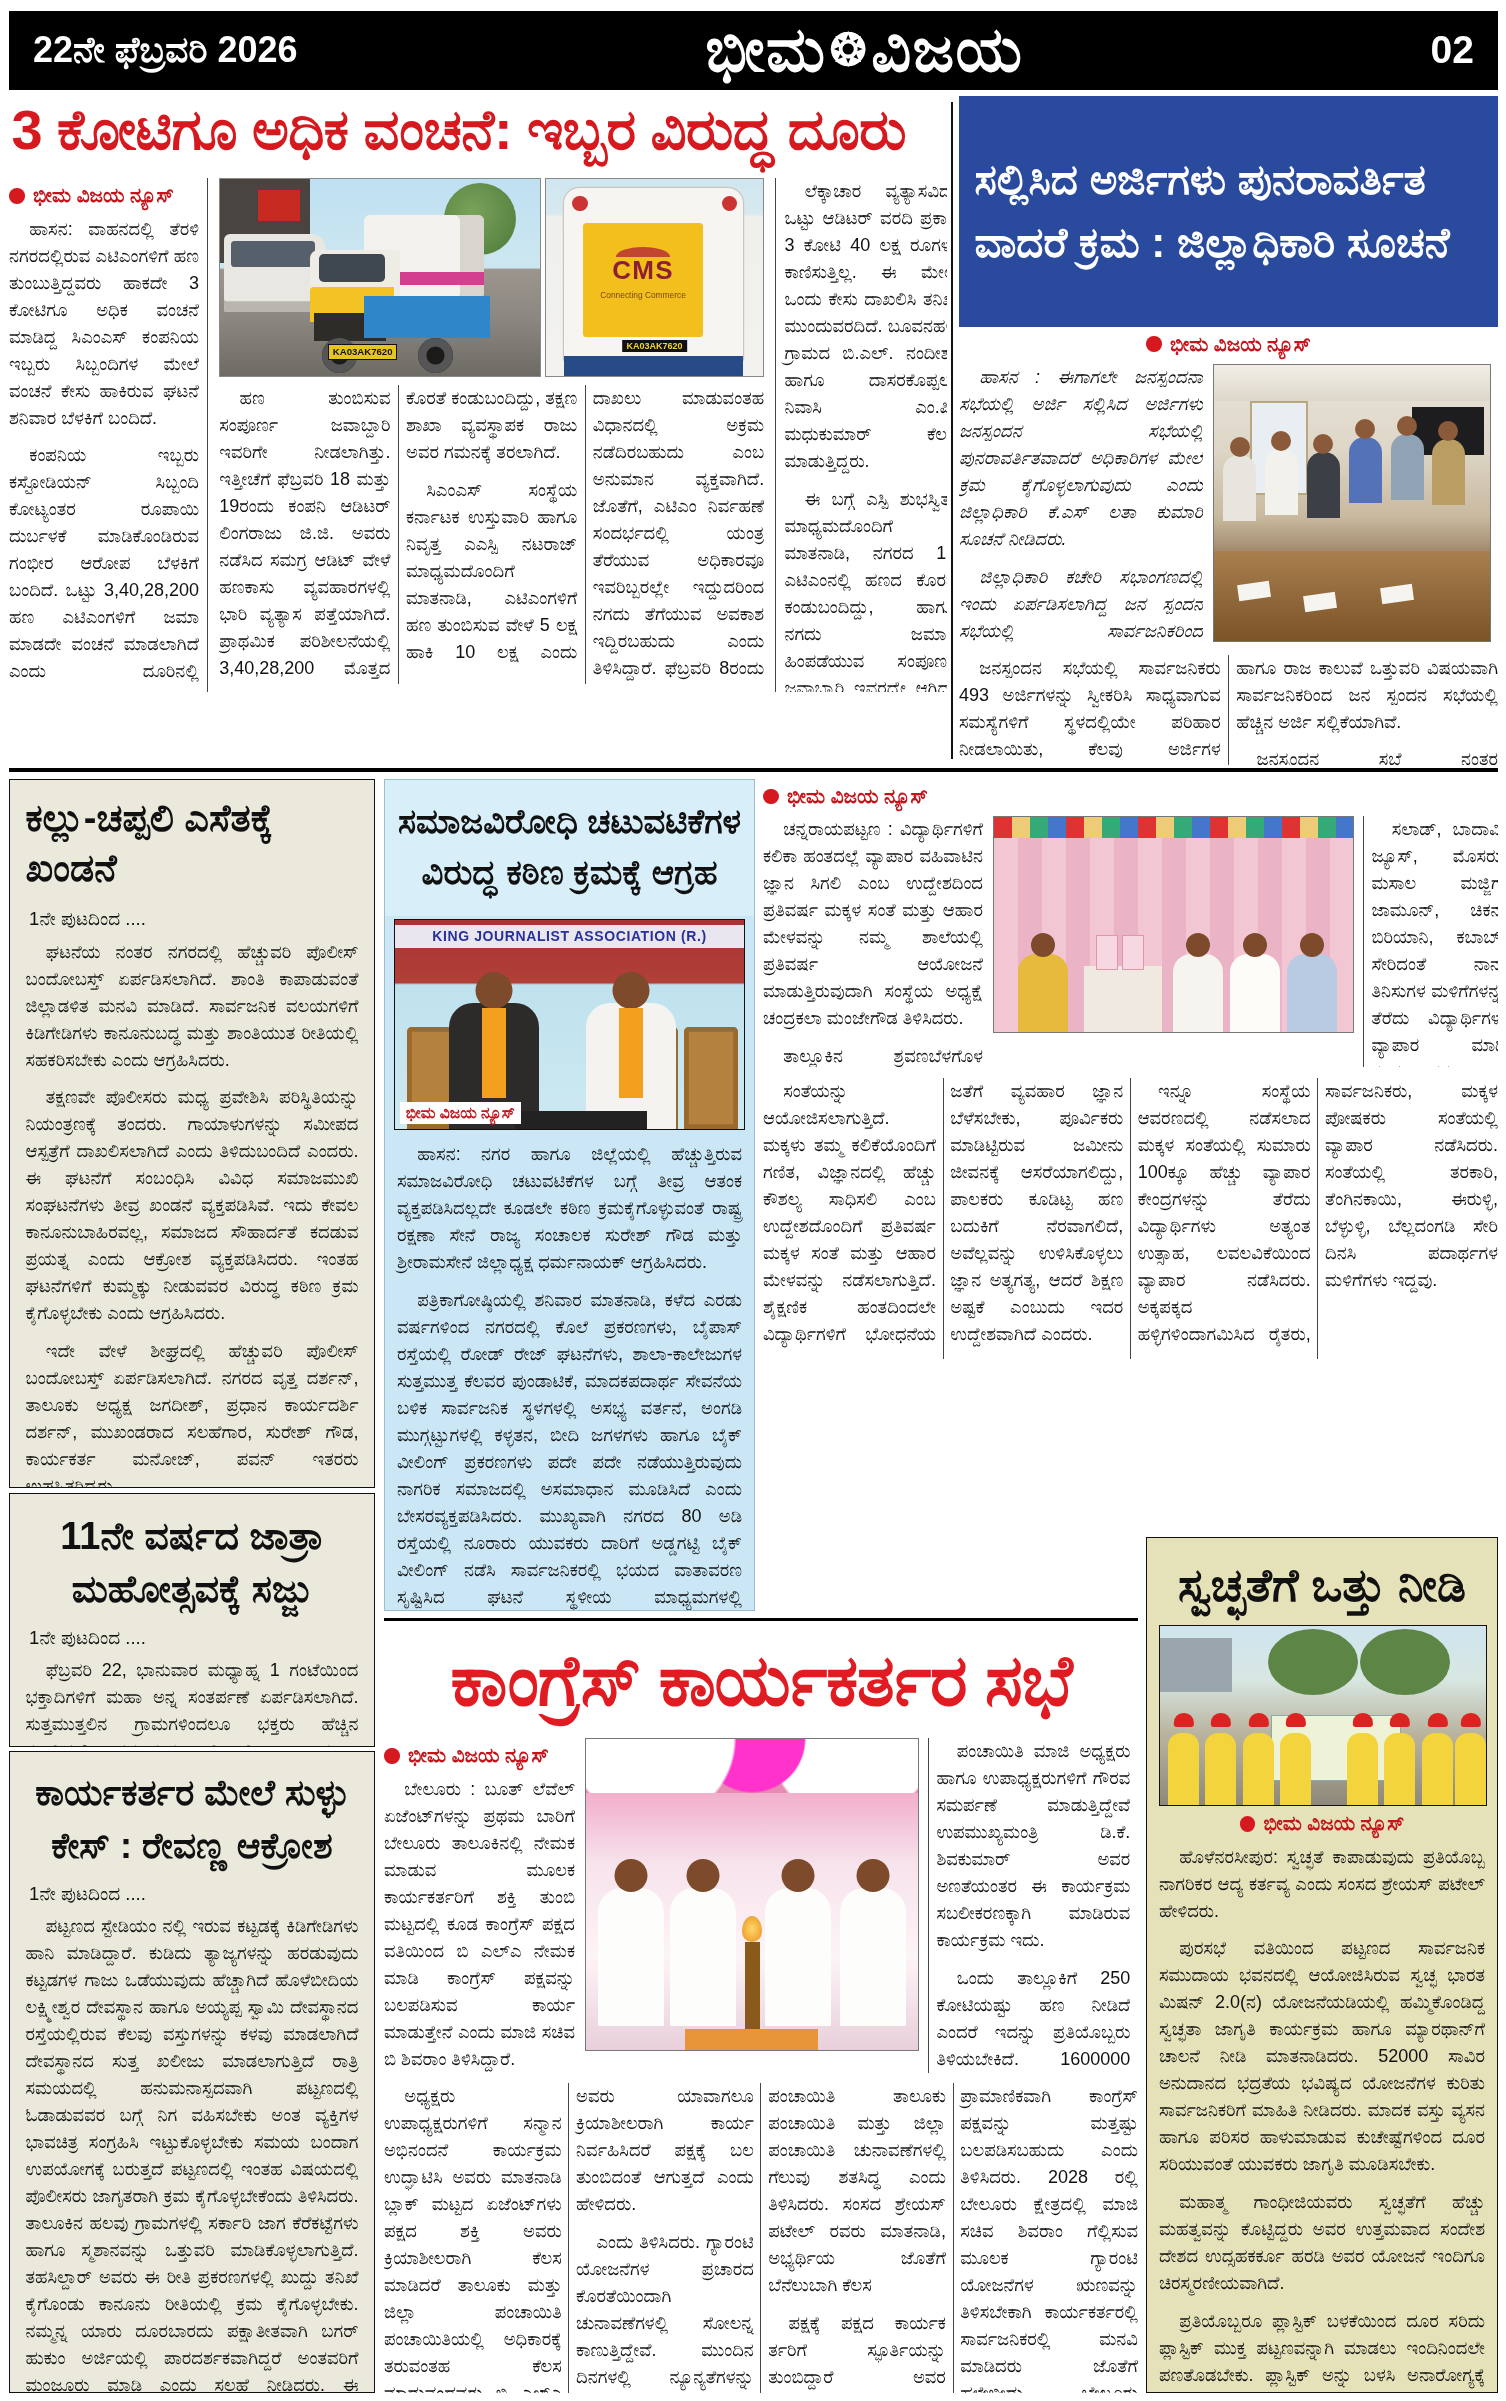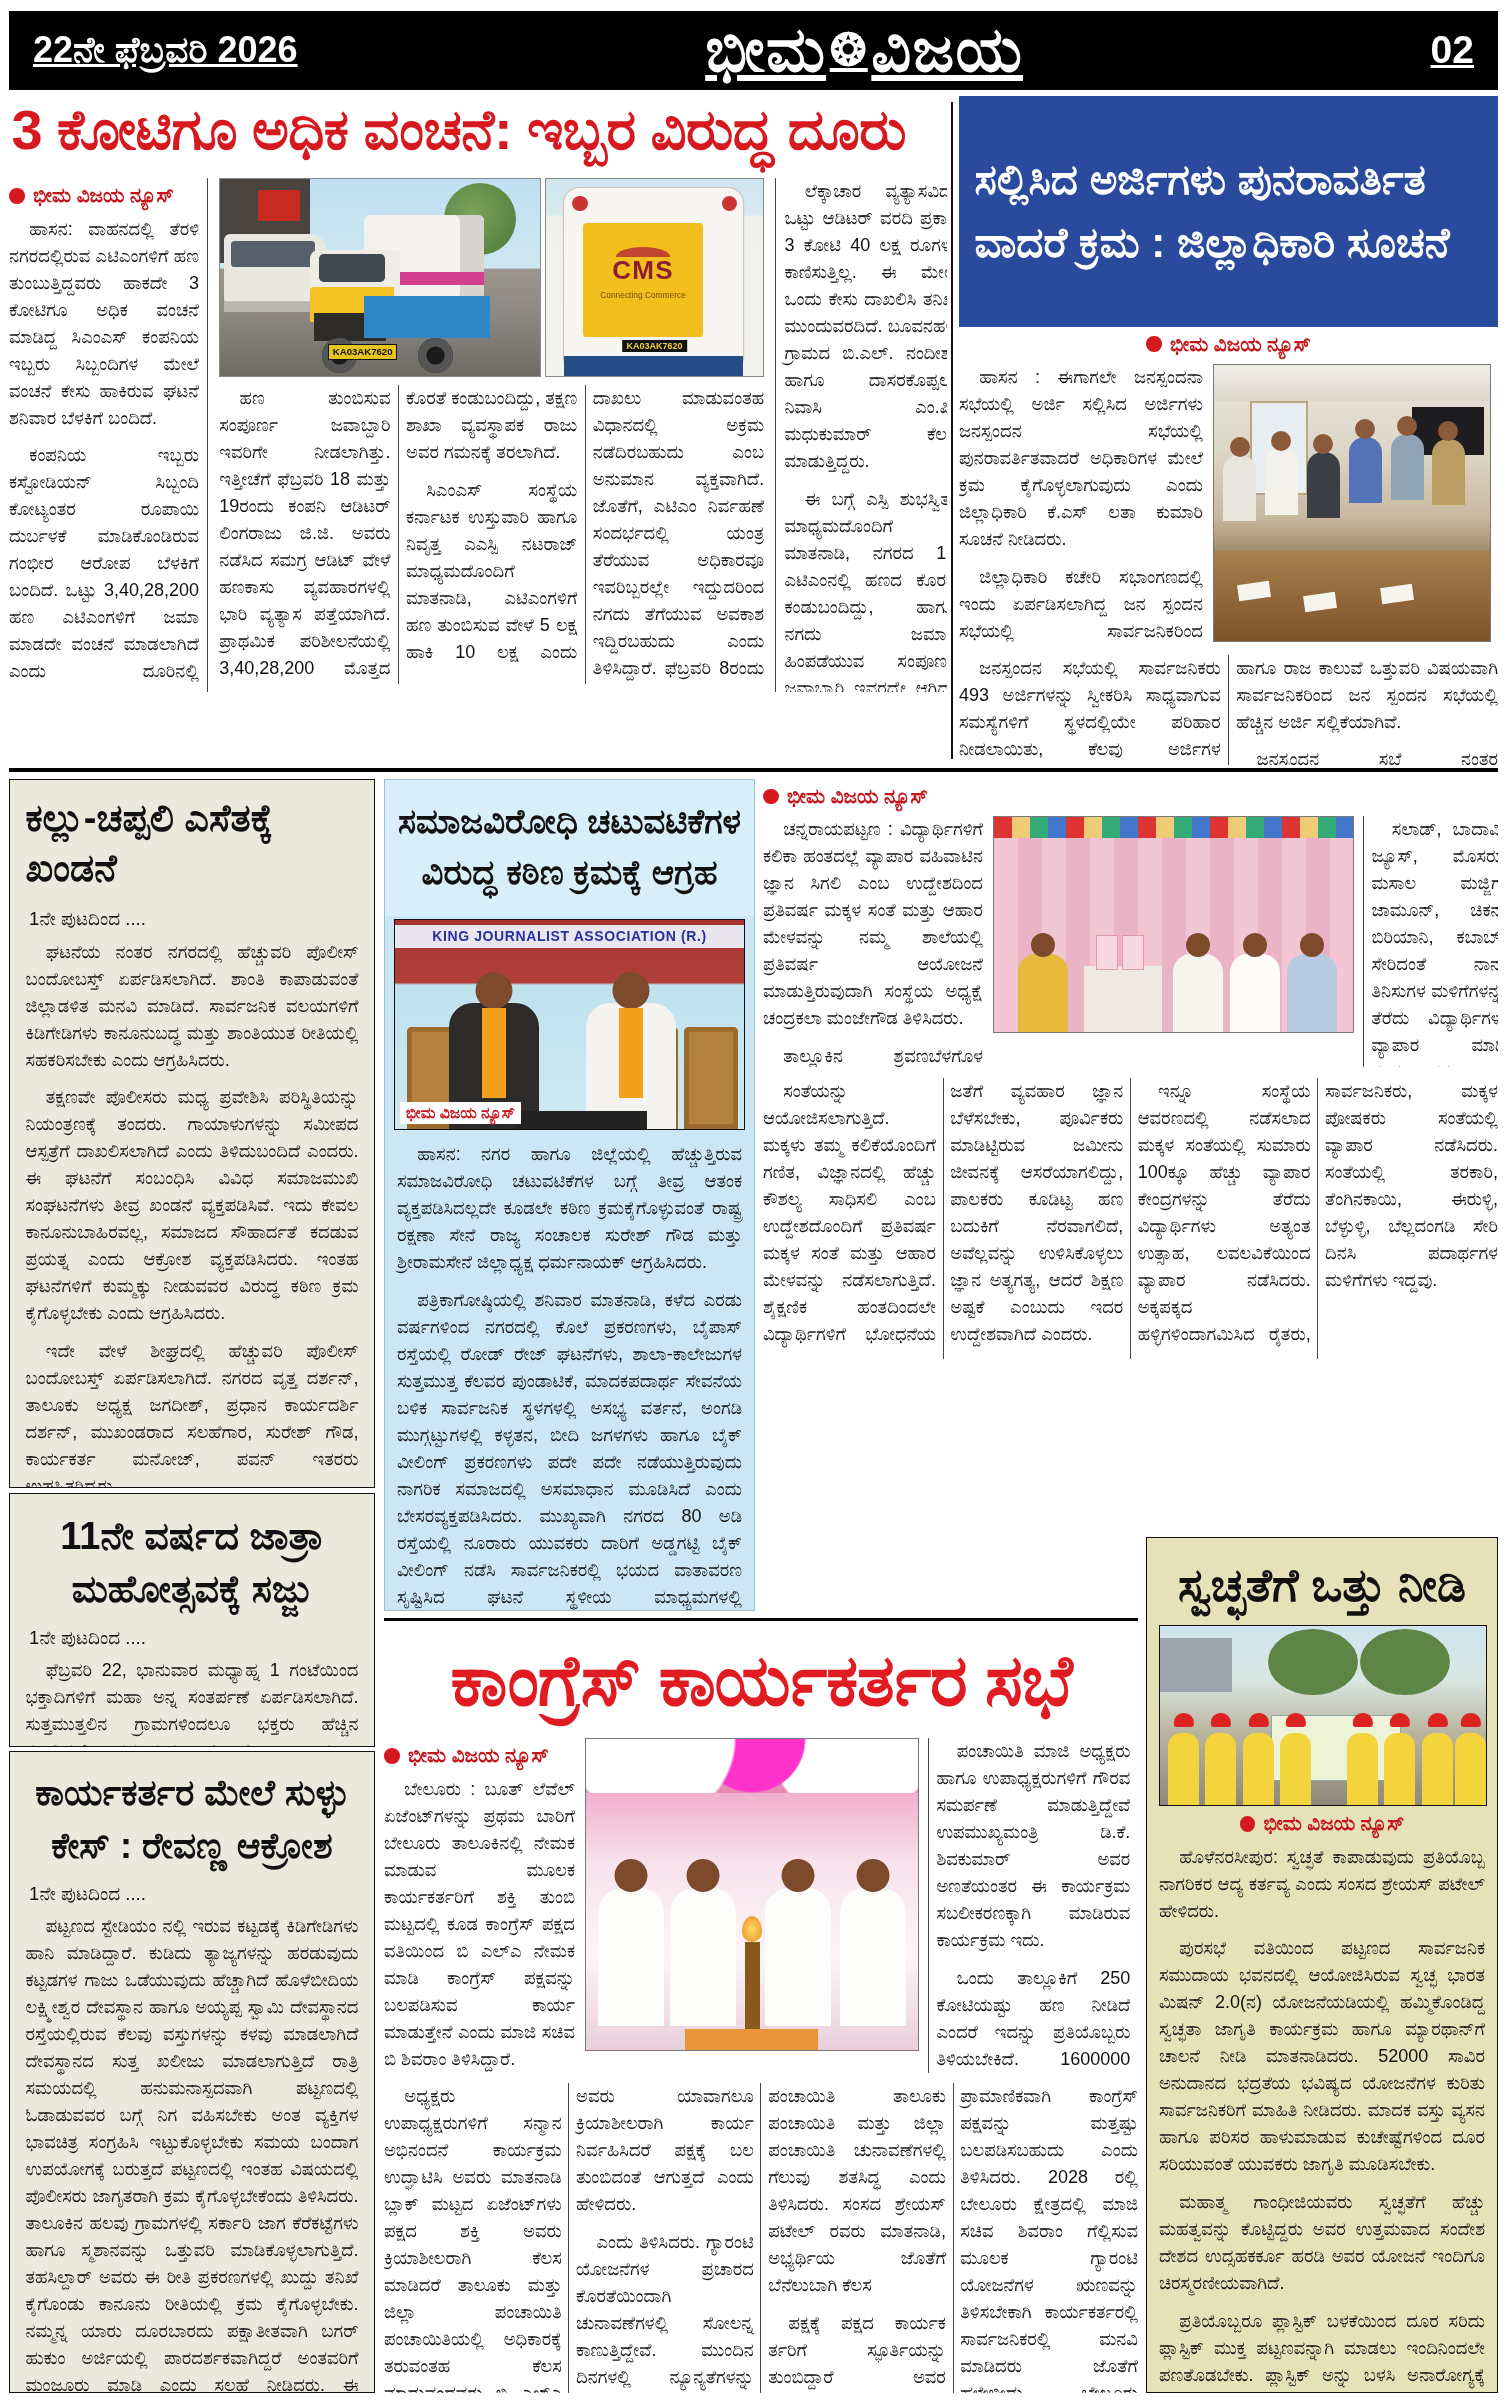--- a/index.html
+++ b/index.html
@@ -1,21 +1,21 @@
 <!DOCTYPE html>
 <html style="font-size:9.6px"><head>
 <meta charset="utf-8">
 <style>
   html,body{margin:0;padding:0;background:#777;}
   #page{position:relative;width:1507px;height:2401px;background:#fff;
         font-family:"Liberation Sans", sans-serif;color:#111;overflow:hidden;}
   .abs{position:absolute;}
   
   #header{left:9px;top:10.8px;width:1489px;height:79px;background:#000;color:#fff;
-          display:flex;align-items:center;justify-content:space-between;padding:0 24px;box-sizing:border-box;text-decoration:underline;}
+          display:flex;align-items:center;justify-content:space-between;padding:0 24px;box-sizing:border-box;}
   #header .date{font-size:36px;font-weight:bold;}
   #header .masthead{font-size:62px;font-weight:bold;letter-spacing:1.2px;display:flex;align-items:center;gap:3.6px;}
   #header .masthead .orn{font-size:44px;line-height:1;}
   #header .pageno{font-size:39px;font-weight:bold;}
   
   .para{font-size:18px;line-height:1.5;margin:0 0 10.8px 0;text-align:justify;text-indent:20.3px;}
   .byline{display:flex;align-items:center;gap:8.4px;font-weight:bold;color:#c3151b;font-size:20px;margin:6px 0 8.4px 0;}
   .byline .dot{width:15.5px;height:15.5px;border-radius:50%;background:#d6191f;flex:0 0 auto;}
   .contline{font-size:18.5px;margin:3.6px 0 8.4px 3.6px;}
   .cols3{column-count:3;column-gap:15.5px;column-rule:1.2px solid #444;}
@@ -58,21 +58,21 @@
   #ph-van .swoosh{position:absolute;left:50%;top:24px;transform:translateX(-50%);width:54px;height:9.6px;border-radius:50% 50% 0 0/100% 100% 0 0;background:#c2452f;}
   #ph-van .tag{position:absolute;left:50%;top:67px;transform:translateX(-50%);font-size:8.4px;color:#7a4a12;white-space:nowrap;}
   #ph-van .tl{position:absolute;width:15.5px;height:15.5px;border-radius:50%;background:#c33;top:16.7px;}
   #ph-van .bumper{position:absolute;left:18px;bottom:0;width:179px;height:20.3px;background:#274b86;}
   #ph-van .plate{position:absolute;left:50%;bottom:24px;transform:translateX(-50%);background:#111;color:#f4d03f;font-size:9px;font-weight:bold;padding:1.2px 4.8px;}
   
   #vline-top{left:951px;top:102px;width:1.8px;height:657px;background:#111;}
   #art-dc{left:959px;top:96px;width:539px;height:669px;overflow:hidden;}
   #art-dc .hbox{background:#2a4a9e;color:#fff;padding:20.3px 15.5px;height:190px;box-sizing:content-box;display:flex;flex-direction:column;justify-content:center;}
   #art-dc .hbox .l{font-size:42px;font-weight:700;line-height:1.5;white-space:nowrap;}
-  #dc-row{display:flex;gap:9.6px;margin-top:4.8px;}
+  #dc-row{display:flex;gap:9.6px;margin-top:4.8px;font-style:italic;}
   #dc-coltext{width:244px;flex:0 0 auto;overflow:hidden;height:281px;}
   #ph-dc{position:relative;width:276px;height:276px;flex:0 0 auto;border:0.6px solid #777;overflow:hidden;
      background:linear-gradient(180deg,#e9e4da 0%,#ded7c8 30%,#c9b99f 55%,#8a6f4e 75%,#6f5233 100%);}
   #ph-dc .ceil{position:absolute;left:0;top:0;width:100%;height:36px;background:linear-gradient(180deg,#f2efe8,#ddd7c9);}
   #ph-dc .tv{position:absolute;right:6px;top:42px;width:72px;height:48px;background:#1d1d1f;}
   #ph-dc .door{position:absolute;left:36px;top:36px;width:54px;height:90px;background:#e8eef1;border:2.4px solid #b9a87f;}
   #ph-dc .p{position:absolute;width:33px;height:66px;border-radius:15.5px 15.5px 0 0;}
   #ph-dc .head{position:absolute;width:20.3px;height:20.3px;border-radius:50%;background:#8a5a3b;left:6.6px;top:-18px;}
   #ph-dc .table{position:absolute;left:0;bottom:0;width:100%;height:90px;background:linear-gradient(180deg,#a97f4e,#7b5328);}
   #ph-dc .paper{position:absolute;width:32px;height:15.5px;background:#f6f4ee;transform:rotate(-8deg);}

